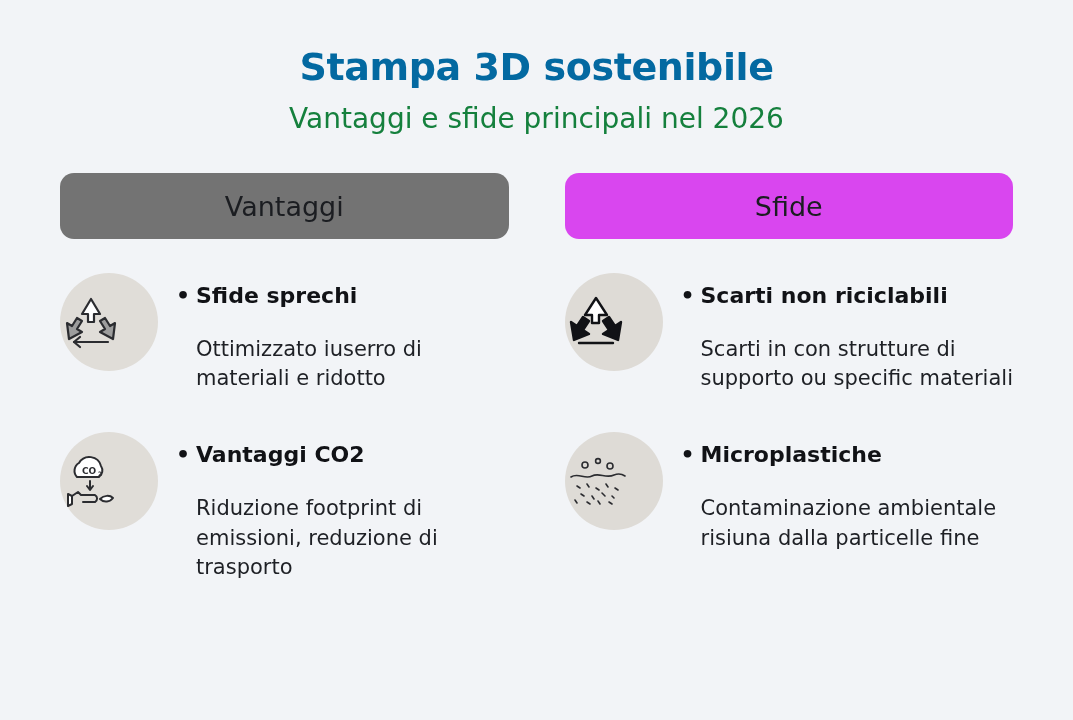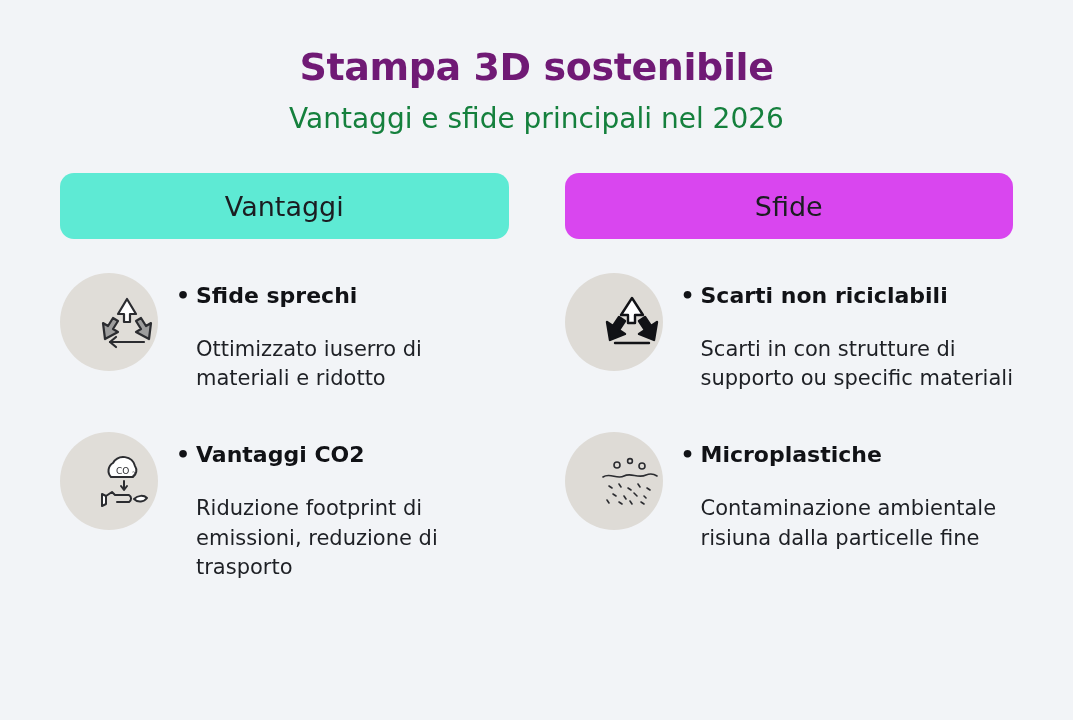--- a/index.html
+++ b/index.html
@@ -21,21 +21,21 @@
     box-sizing: border-box;
   }
   .header {
     text-align: center;
     padding-top: 46px;
   }
   .title {
     font-size: 38px;
     font-weight: bold;
     letter-spacing: -0.4px;
-    color: #701a75;
+    color: #0369a1;
     line-height: 1.15;
   }
   .subtitle {
     font-size: 28px;
     font-weight: normal;
     color: #15803d;
     margin-top: 12px;
     line-height: 1.2;
   }
   .columns {
@@ -51,43 +51,44 @@
   .col-header {
     border-radius: 14px;
     height: 66px;
     display: flex;
     align-items: center;
     justify-content: center;
     font-size: 27px;
     color: #1b1d21;
   }
   .col-header.adv {
-    background: #5eead4;
+    background: #737373;
   }
   .col-header.chal {
     background: #d946ef;
   }
   .items {
     margin-top: 34px;
   }
   .item {
     display: flex;
     align-items: flex-start;
     margin-bottom: 38px;
   }
   .icon-wrap {
     flex: 0 0 auto;
     width: 98px;
     height: 98px;
     border-radius: 50%;
     background: #dedbd6;
     display: flex;
     align-items: center;
-    justify-content: flex-end;
+    justify-content: flex-start;
     margin-right: 18px;
+    font-weight: bold;
   }
   .icon-wrap.light {
     background: #e0ddd8;
   }
   .item-text {
     padding-top: 10px;
     min-width: 0;
   }
   .item-title {
     font-size: 22px;

